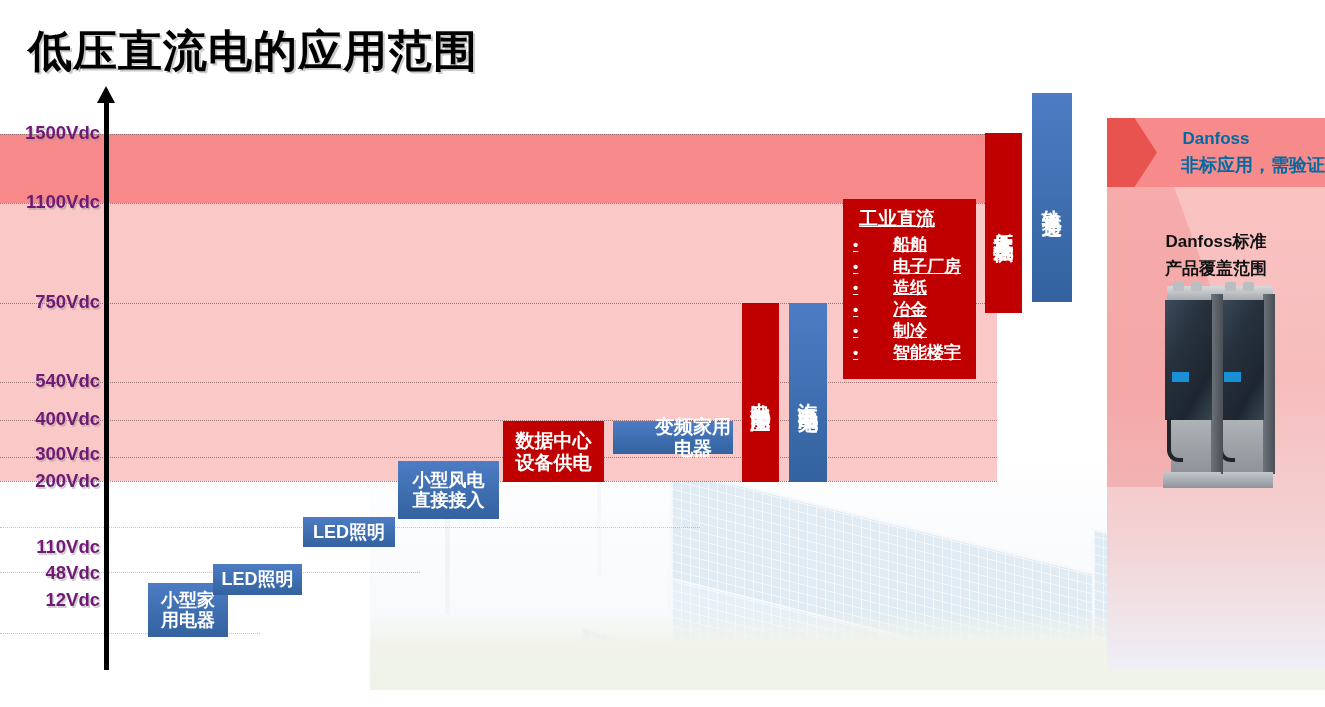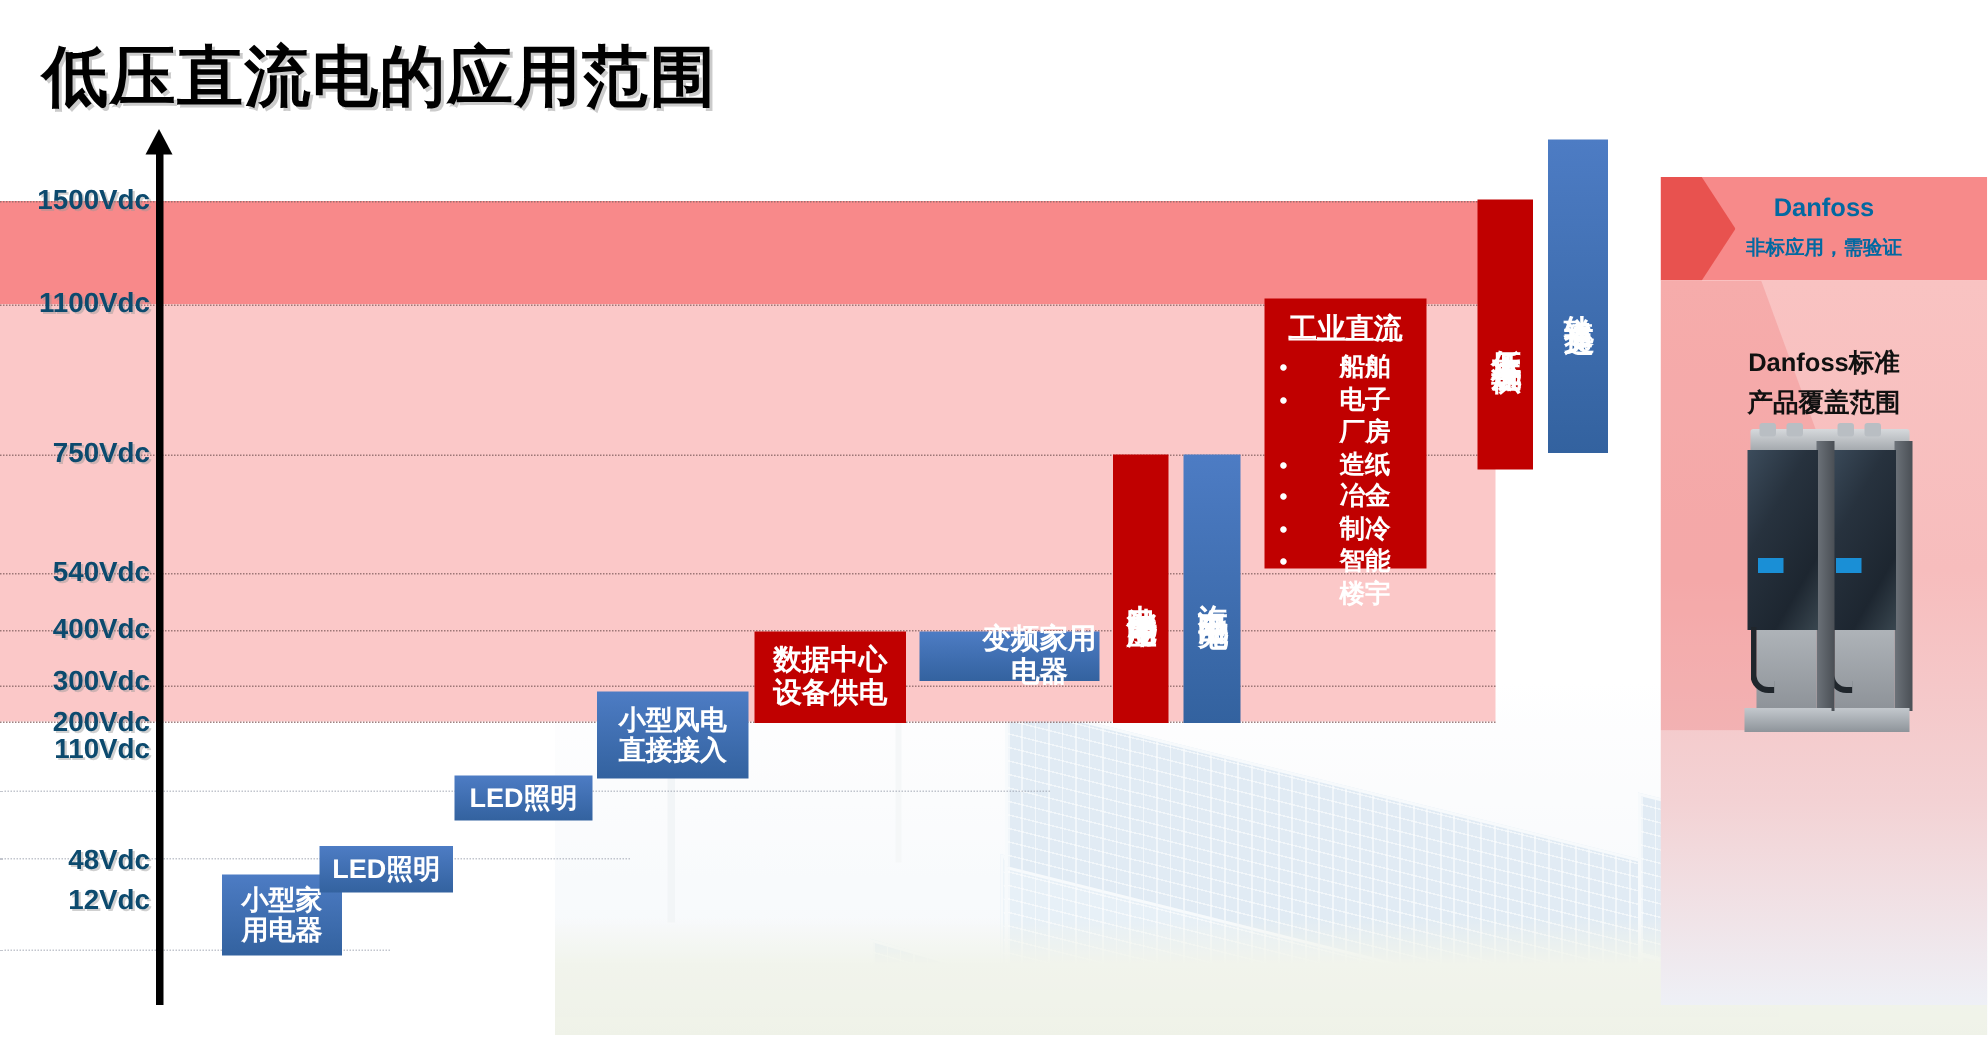--- a/index.html
+++ b/index.html
@@ -47,21 +47,21 @@
   .rc-top{position:absolute;left:0;top:0;width:100%;height:69px;background:#f78a8a;}
   .rc-body{position:absolute;left:0;top:69px;width:100%;height:483px;
      background:linear-gradient(180deg,#f9c3c2 0%,#f7bdbd 40%,#f3d2d4 72%,#eef0f6 100%);}
   .chev-dark{position:absolute;left:0px;top:0px;width:50px;height:69px;background:#e8524f;
      clip-path:polygon(0 0,55% 0,100% 50%,55% 100%,0 100%);}
   .chev-light{position:absolute;left:0px;top:69px;width:122px;height:300px;
      background:rgba(240,120,120,.30);
      clip-path:polygon(0 0,55% 0,100% 50%,55% 100%,0 100%);}
   .rc-title1{position:absolute;left:0;top:8px;width:100%;text-align:center;
      font-size:17px;font-weight:bold;color:#0369a1;line-height:26px;}
-  .rc-title1 .l2{font-size:13px;}
+  .rc-title1 .l2{font-size:18px;text-align:right;}
   .rc-title2{position:absolute;left:0;top:110px;width:100%;text-align:center;
      font-size:17px;font-weight:bold;color:#111;line-height:27px;}
 
   
   .drives{position:absolute;left:58px;top:168px;width:140px;height:215px;}
   .drive{position:absolute;top:0;width:58px;height:215px;}
   .drive .top{position:absolute;left:2px;top:0;width:54px;height:16px;
      background:linear-gradient(180deg,#d6d9dc,#9ea3a8);border-radius:2px;}
   .drive .knb{position:absolute;top:-4px;width:11px;height:9px;background:#b9bec3;border-radius:2px;}
   .drive .face{position:absolute;left:0;top:14px;width:47px;height:120px;
@@ -87,21 +87,21 @@
   .grid{position:absolute;left:0;width:997px;height:0;
       border-top:1px dotted #8d6a6a;opacity:.85;}
   .grid.below{border-top-color:#9aa0ad;opacity:.6;}
 
   
   .yaxis{position:absolute;left:104px;top:100px;width:5px;height:570px;background:#000;}
   .yarrow{position:absolute;left:97px;top:86px;width:0;height:0;
      border-left:9px solid transparent;border-right:9px solid transparent;border-bottom:17px solid #000;}
 
   .ylab{position:absolute;right:0;text-align:center;
-     font-size:18.5px;font-weight:bold;color:#0c4a6e;white-space:nowrap;
+     font-size:18.5px;font-weight:bold;color:#701a75;white-space:nowrap;
      text-shadow:1.5px 1.5px 0 rgba(150,150,150,.45);}
   .ylabs{position:absolute;left:0;top:0;width:100px;height:707px;}
 
   
   .box{position:absolute;display:flex;align-items:center;justify-content:center;
      color:#fff;font-weight:bold;text-align:center;line-height:1.12;
      box-sizing:border-box;}
   .blue{background:#3a6dba;background:linear-gradient(180deg,#4d7cc4,#33629f);}
   .red{background:#c00000;}
   .vert{writing-mode:vertical-rl;text-orientation:upright;letter-spacing:2px;}
@@ -194,21 +194,21 @@
   <div class="yarrow"></div>
 
   <div class="ylabs">
     <div class="ylab" style="top:122px;">1500Vdc</div>
     <div class="ylab" style="top:191px;">1100Vdc</div>
     <div class="ylab" style="top:291px;">750Vdc</div>
     <div class="ylab" style="top:370px;">540Vdc</div>
     <div class="ylab" style="top:408px;">400Vdc</div>
     <div class="ylab" style="top:443px;">300Vdc</div>
     <div class="ylab" style="top:470px;">200Vdc</div>
-    <div class="ylab" style="top:488px;">110Vdc</div>
+    <div class="ylab" style="top:536px;">110Vdc</div>
     <div class="ylab" style="top:562px;">48Vdc</div>
     <div class="ylab" style="top:589px;">12Vdc</div>
   </div>
 
   <div class="box blue" style="left:128px;top:583px;width:80px;height:54px;font-size:18px;white-space:pre-line;margin-left:20px;">小型家
 用电器</div>
 
   <div class="box blue" style="left:213px;top:564px;width:89px;height:31px;font-size:18px;">LED照明</div>
 
   <div class="box blue" style="left:303px;top:517px;width:92px;height:30px;font-size:18px;">LED照明</div>
@@ -222,21 +222,21 @@
   <div class="box blue" style="left:613px;top:421px;width:120px;height:33px;font-size:19px;padding-left:40px;">变频家用电器</div>
 
   <div class="box red vert" style="left:742px;top:303px;width:37px;height:179px;font-size:20px;">电池储能应用</div>
 
   <div class="box blue vert" style="left:789px;top:303px;width:38px;height:179px;font-size:20px;">汽车电池充电</div>
 
   <div class="box red vert" style="left:985px;top:133px;width:37px;height:180px;font-size:20px;">低压直流远供</div>
 
   <div class="box blue vert" style="left:1032px;top:93px;width:40px;height:209px;font-size:20px;">轨道交通</div>
 
-  <div class="indbox" style="left:843px;top:199px;width:108px;height:180px;">
+  <div class="indbox" style="left:843px;top:199px;width:133px;height:180px;text-decoration:underline;">
     <div class="hd">工业直流</div>
     <ul>
       <li>
         <span class="bu">•</span>
         <span class="tx">船舶</span>
       </li>
       <li>
         <span class="bu">•</span>
         <span class="tx">电子厂房</span>
       </li>

